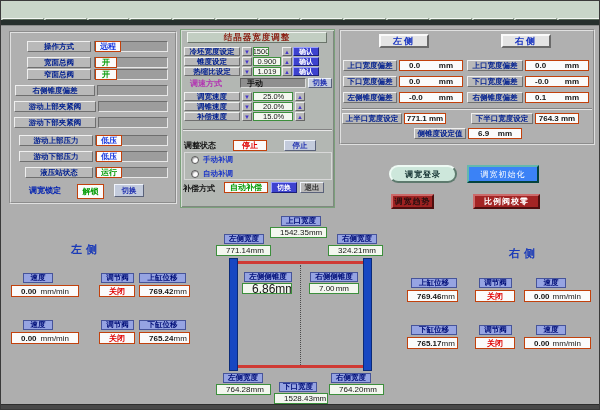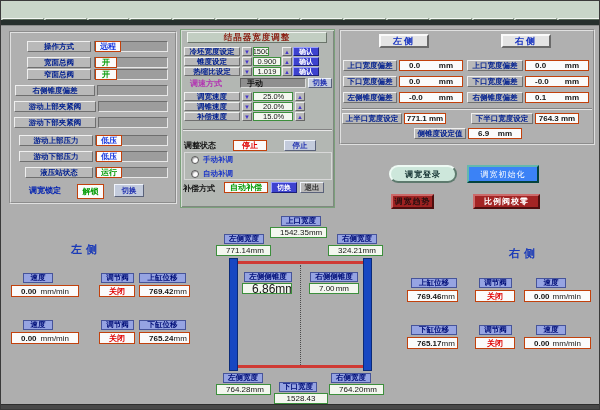--- a/index.html
+++ b/index.html
@@ -342,21 +342,21 @@
       <span>mm</span>
     </div>
 
   <div class="abs plbl" style="left:222px;top:372px;width:40px;height:10px;">左侧宽度</div>
   <div class="abs gbox split" style="left:215px;top:383px;width:55px;height:11px;font-size:8px;">
       <span>764.28</span>
       <span>mm</span>
     </div>
 
   <div class="abs plbl" style="left:278px;top:381px;width:38px;height:10px;">下口宽度</div>
-  <div class="abs gbox split" style="left:273px;top:392px;width:54px;height:11px;font-size:8px;flex-direction:column;">
+  <div class="abs gbox split" style="left:273px;top:392px;width:54px;height:11px;font-size:8px;">
       <span>1528.43</span>
       <span>mm</span>
     </div>
 
   <div class="abs plbl" style="left:330px;top:372px;width:40px;height:10px;">右侧宽度</div>
   <div class="abs gbox split" style="left:328px;top:383px;width:55px;height:11px;font-size:8px;">
       <span>764.20</span>
       <span>mm</span>
     </div>
 

